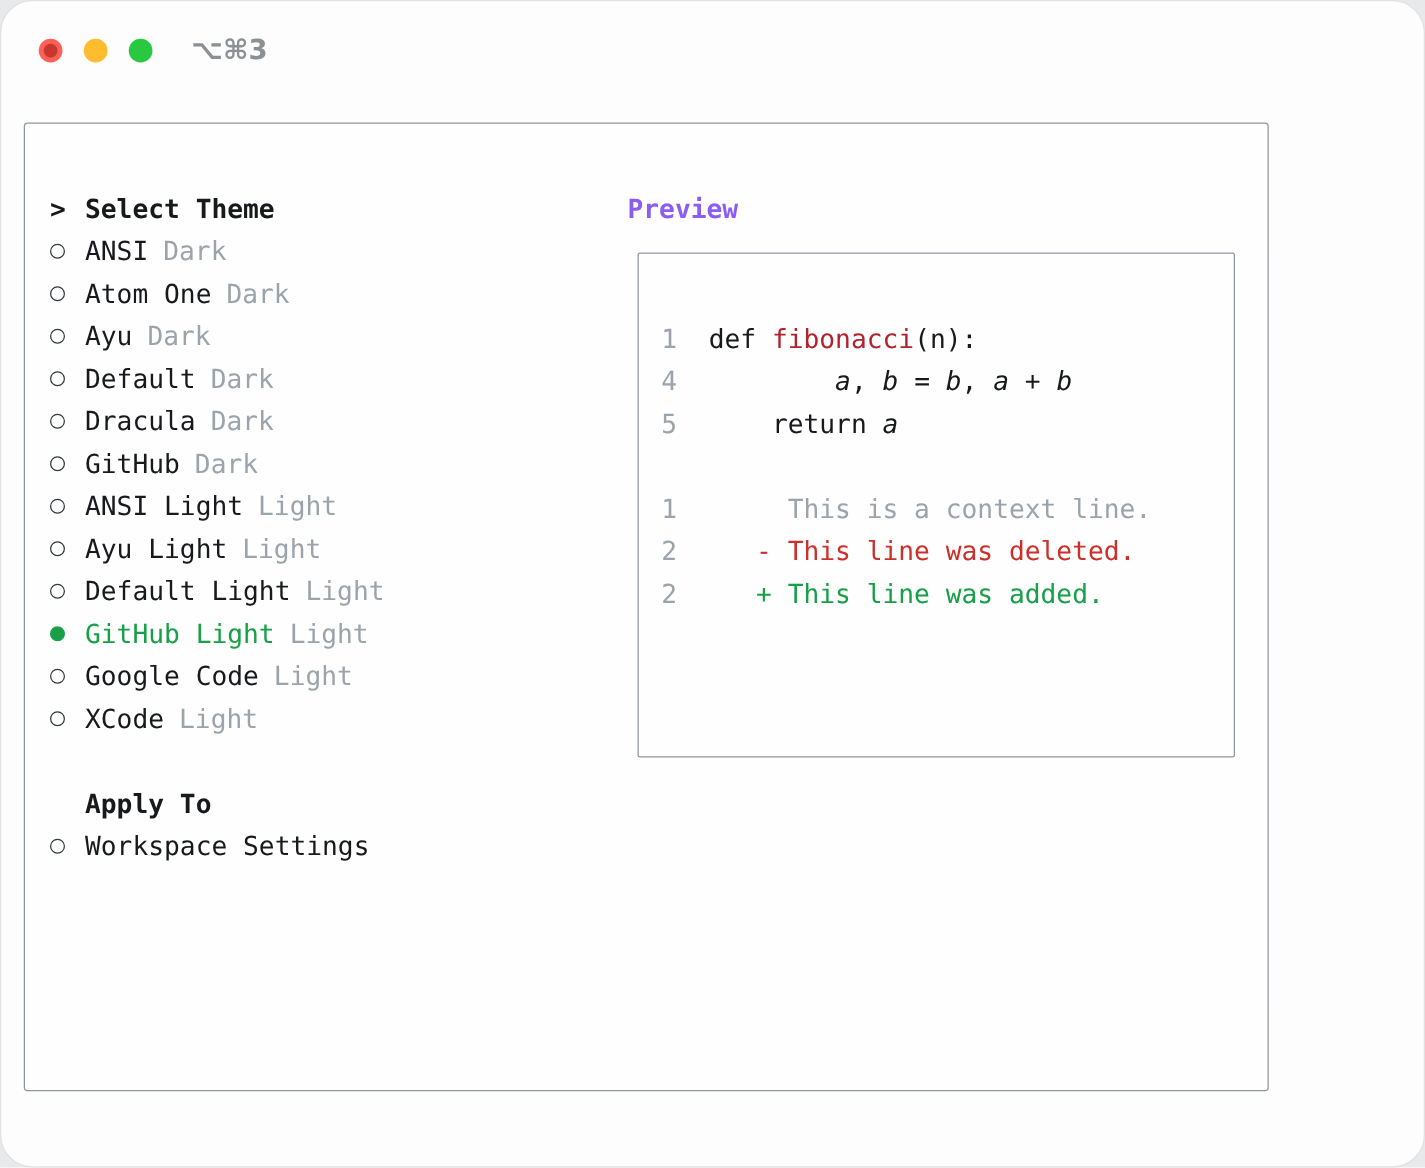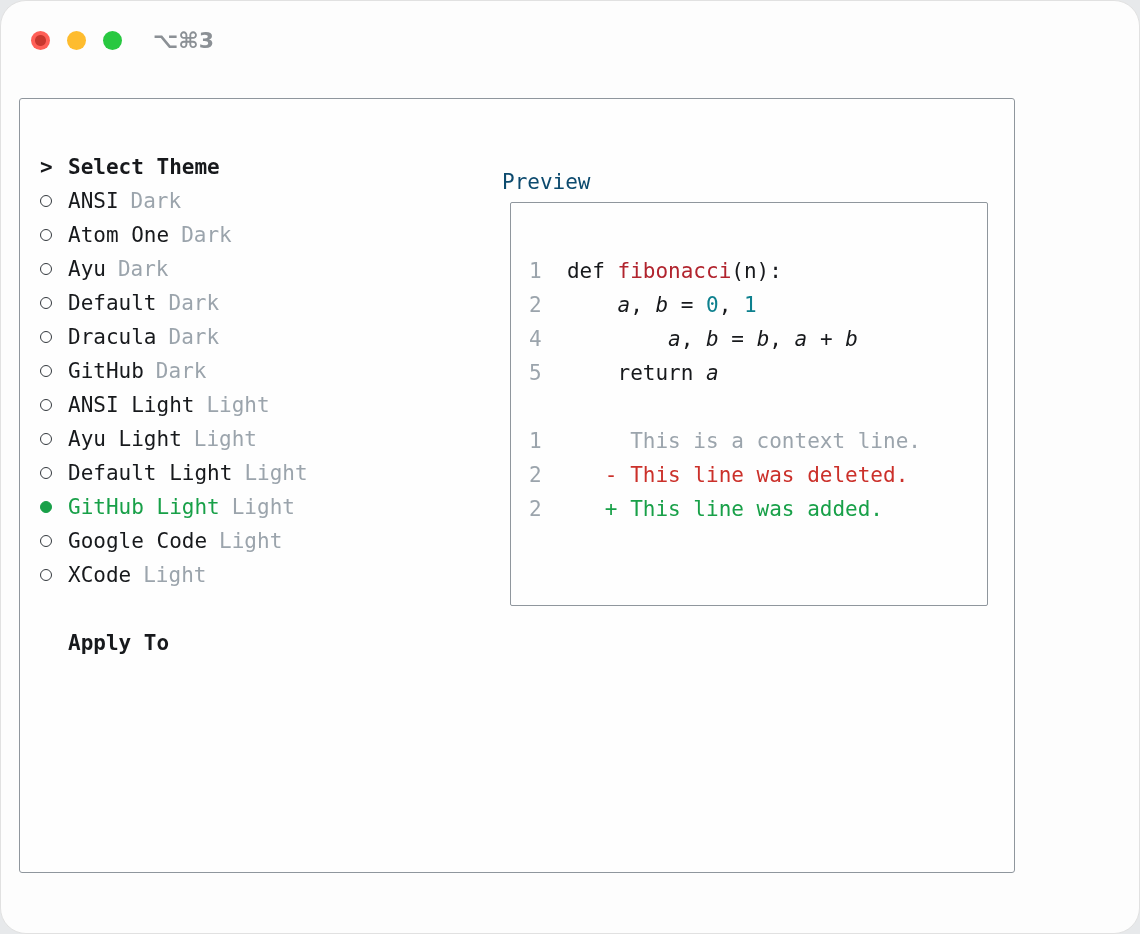--- a/index.html
+++ b/index.html
@@ -41,22 +41,22 @@
   .header-label { font-weight:bold; }
   .variant { color:#9ba4ac; margin-left:12px; }
   .theme.selected .theme-name { color:#18a048; }
   .option.selected .option-label { color:#18a048; }
   .spacer { height:34px; }
   .apply-header { padding-left:28px; font-weight:bold; }
   .hint { width:430px; color:#9ba4ac; line-height:34px; white-space:normal; }
 
   
   .preview-title {
-    position:absolute; left:482px; top:66px; height:34px; line-height:34px;
-    font-size:21px; font-weight:normal; color:#0c4a6e;
+    position:absolute; left:482px; top:51px; height:34px; line-height:34px;
+    font-size:21px; font-weight:bold; color:#8b5cf6;
   }
   .preview-box {
     position:absolute; left:490px; top:103px; width:478px; height:404px;
     border:1px solid #8f969d; border-radius:2px; background:#fefefe;
     padding:51px 0 0 18px;
   }
   .code-line { height:34px; line-height:34px; font-size:21px; white-space:pre; color:#17191c; }
   .ln { color:#9ba4ac; margin-right:2ch; }
   .sg[data-s="plain"]   { color:#17191c;margin-top:48px; }
   .sg[data-s="func"]    { color:#b1242e; }
@@ -148,32 +148,35 @@
         <span class="theme-name">XCode</span>
         <span class="variant">Light</span>
       </div>
 
       <div class="spacer"></div>
 
       <div class="row apply-header">
         <span class="header-label">Apply To</span>
       </div>
 
+      <div class="row option">
+        <span class="marker"><span class="ring"></span></span>
+        <span class="option-label">Workspace Settings</span>
+      </div>
 
       <div class="spacer"></div>
 
     </div>
 
     <div class="preview-title">Preview</div>
 
     <div class="preview-box">
 
       <div class="code-line"><span class="ln">1</span><span class="sg" data-s="plain">def </span><span class="sg" data-s="func">fibonacci</span><span class="sg" data-s="plain">(n):</span></div>
 
-      <div class="code-line"><span class="ln">2</span><span class="sg" data-s="plain">    </span><span class="sg" data-s="var">a</span><span class="sg" data-s="plain">, </span><span class="sg" data-s="var">b</span><span class="sg" data-s="plain"> = </span><span class="sg" data-s="num">0</span><span class="sg" data-s="plain">, </span><span class="sg" data-s="num">1</span></div>
 
 
       <div class="code-line"><span class="ln">4</span><span class="sg" data-s="plain">        </span><span class="sg" data-s="var">a</span><span class="sg" data-s="plain">, </span><span class="sg" data-s="var">b</span><span class="sg" data-s="plain"> = </span><span class="sg" data-s="var">b</span><span class="sg" data-s="plain">, </span><span class="sg" data-s="var">a</span><span class="sg" data-s="plain"> + </span><span class="sg" data-s="var">b</span></div>
 
       <div class="code-line"><span class="ln">5</span><span class="sg" data-s="plain">    return </span><span class="sg" data-s="var">a</span></div>
 
       <div class="code-line"><span class="ln"></span></div>
 
       <div class="code-line"><span class="ln">1</span><span class="sg" data-s="context">     This is a context line.</span></div>
 

